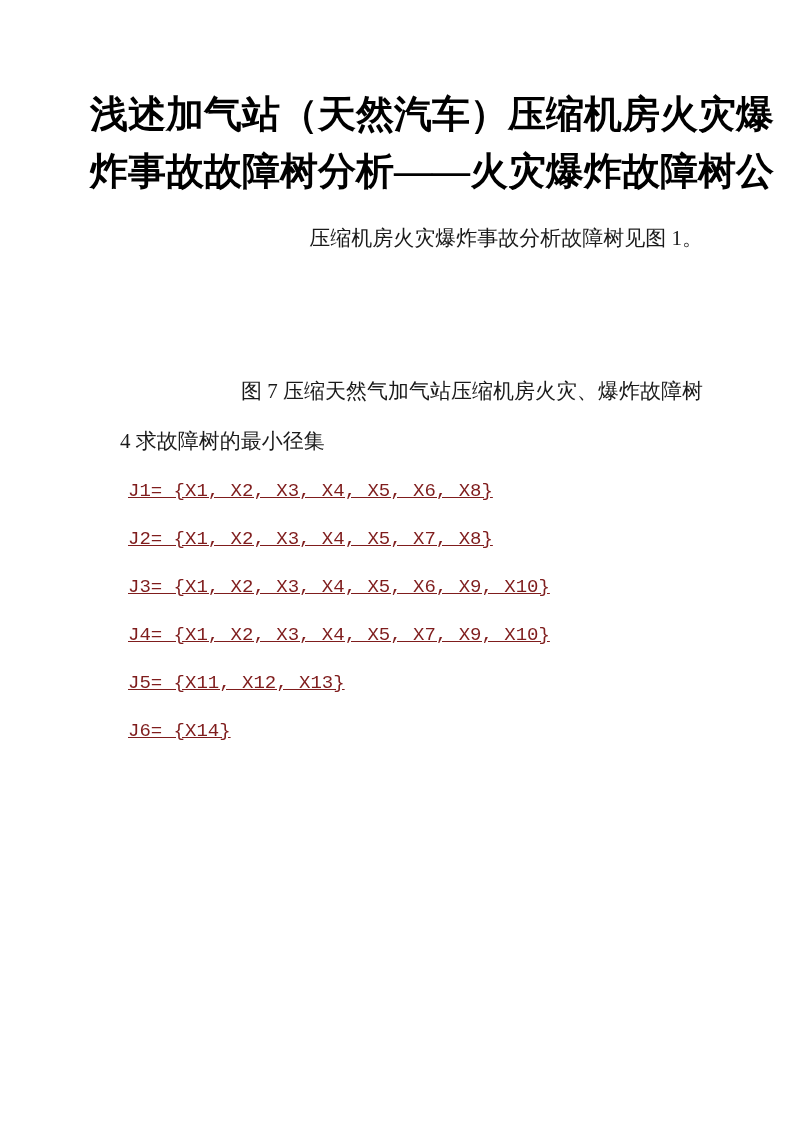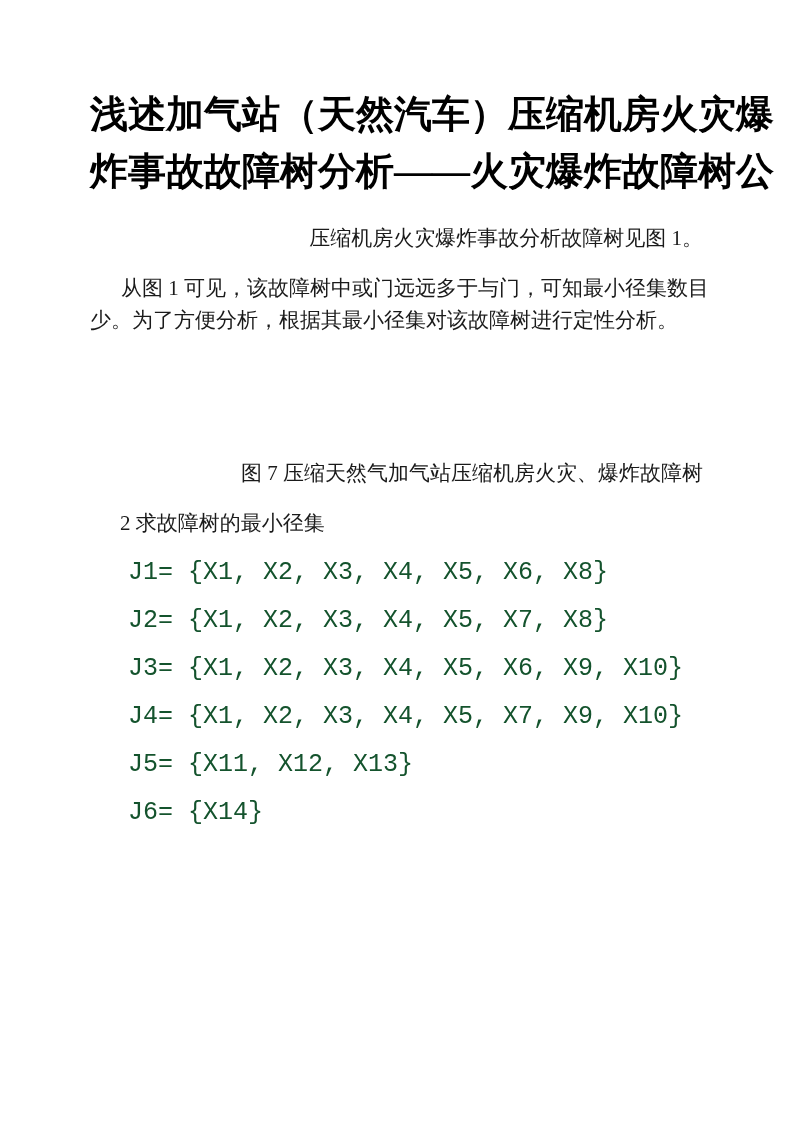--- a/index.html
+++ b/index.html
@@ -51,53 +51,50 @@
     padding-left: 0;
   }
   .figure-gap {
     height: 103px;
   }
   .jset-group {
     margin-top: 18px;
   }
   .jset {
     font-family: "Liberation Mono", "DejaVu Sans Mono", monospace;
-    font-size: 25px;
+    font-size: 19px;
     line-height: 32px;
     padding-left: 38px;
     white-space: nowrap;
-    color: #14532d;
+    color: #7f1d1d;
+    text-decoration: underline;
   }
   .jset + .jset {
     margin-top: 16px;
   }
 </style>
 </head>
 <body>
 
 <div class="content">
 
   <div class="doc-title">
     <div class="title-line">浅述加气站（天然汽车）压缩机房火灾爆</div>
     <div class="title-line">炸事故故障树分析——火灾爆炸故障树公</div>
   </div>
 
   <div class="para indent-2 first-after-title">压缩机房火灾爆炸事故分析故障树见图 1。</div>
 
 
-  <div class="para wrap-para">
-    <div class="line-1">从图 1 可见，该故障树中或门远远多于与门，可知最小径集数目</div>
-    <div class="line-2">少。为了方便分析，根据其最小径集对该故障树进行定性分析。</div>
-  </div>
 
   <div class="figure-gap"></div>
 
   <div class="para indent-2">图 7 压缩天然气加气站压缩机房火灾、爆炸故障树</div>
 
-  <div class="para indent-h">2 求故障树的最小径集</div>
+  <div class="para indent-h">4 求故障树的最小径集</div>
 
 
   <div class="jset-group">
     <div class="jset">J1= {X1, X2, X3, X4, X5, X6, X8}</div>
     <div class="jset">J2= {X1, X2, X3, X4, X5, X7, X8}</div>
     <div class="jset">J3= {X1, X2, X3, X4, X5, X6, X9, X10}</div>
     <div class="jset">J4= {X1, X2, X3, X4, X5, X7, X9, X10}</div>
     <div class="jset">J5= {X11, X12, X13}</div>
     <div class="jset">J6= {X14}</div>
   </div>

